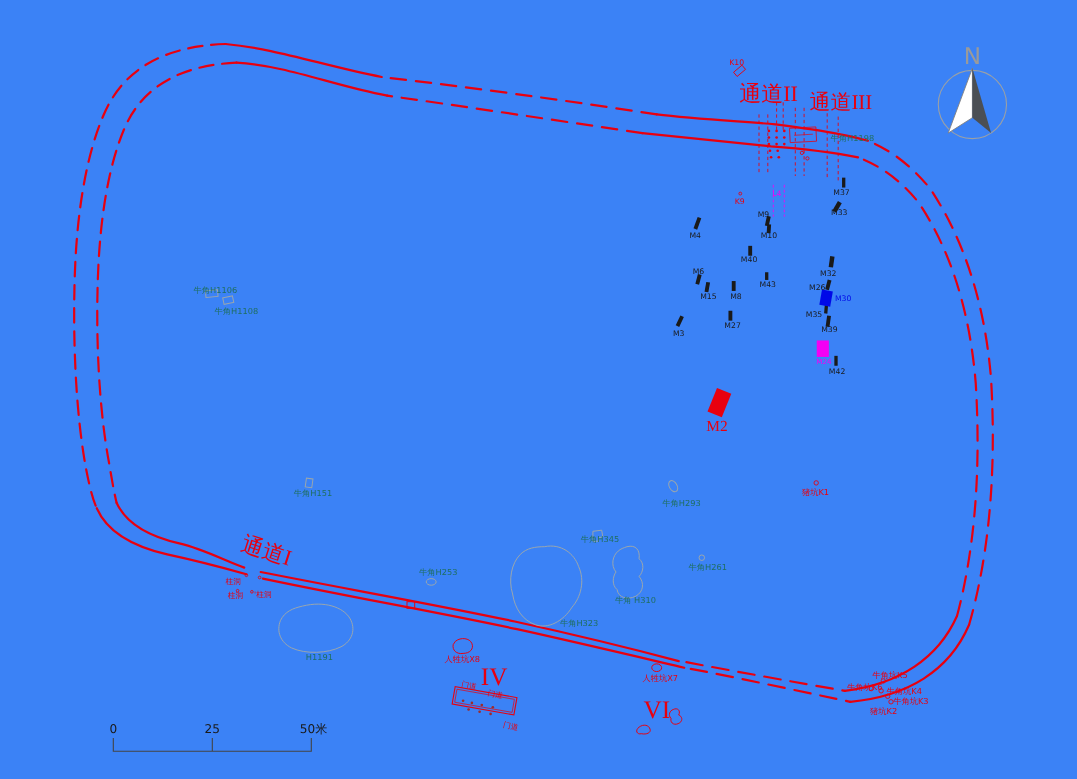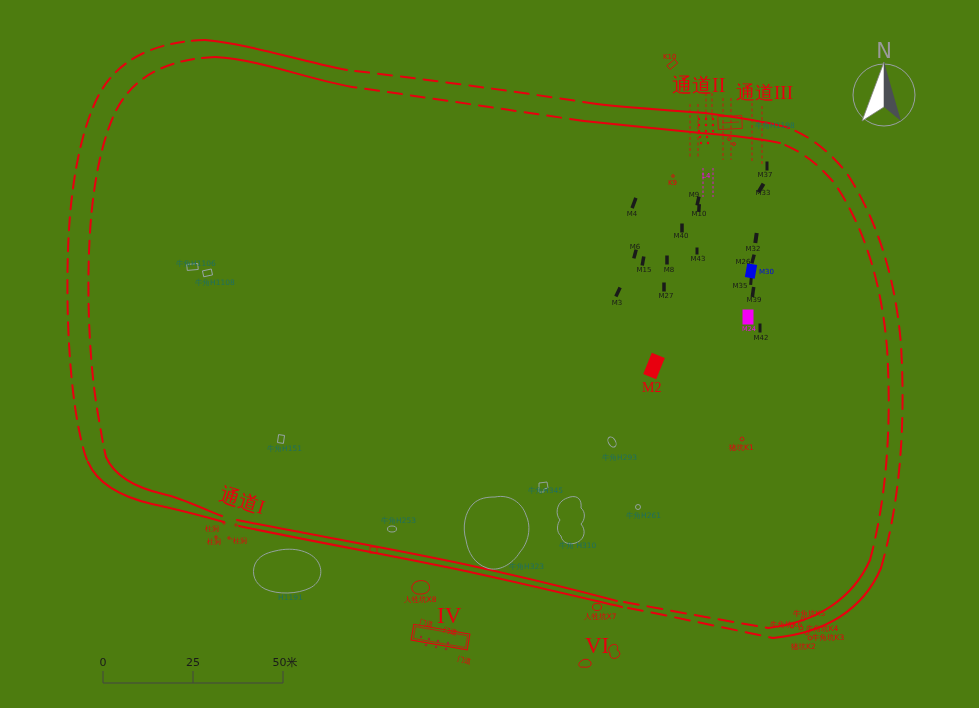--- a/index.html
+++ b/index.html
@@ -1,16 +1,16 @@
 <!DOCTYPE html>
 <html><head>
 <meta charset="utf-8">
 <style>
   html,body{margin:0;padding:0;background:#ffffff;}
-  #stage{position:relative;width:979px;height:708px;background:#4d7c0f;overflow:hidden;
+  #stage{position:relative;width:979px;height:708px;background:#3b82f6;overflow:hidden;
          font-family:"Liberation Sans","DejaVu Sans",sans-serif;}
   svg{position:absolute;left:0;top:0;}
   text{user-select:none;}
 </style>
 </head>
 <body>
 
 <div id="stage">
   <svg id="map" width="979" height="708" viewBox="0 0 979 708">
 

